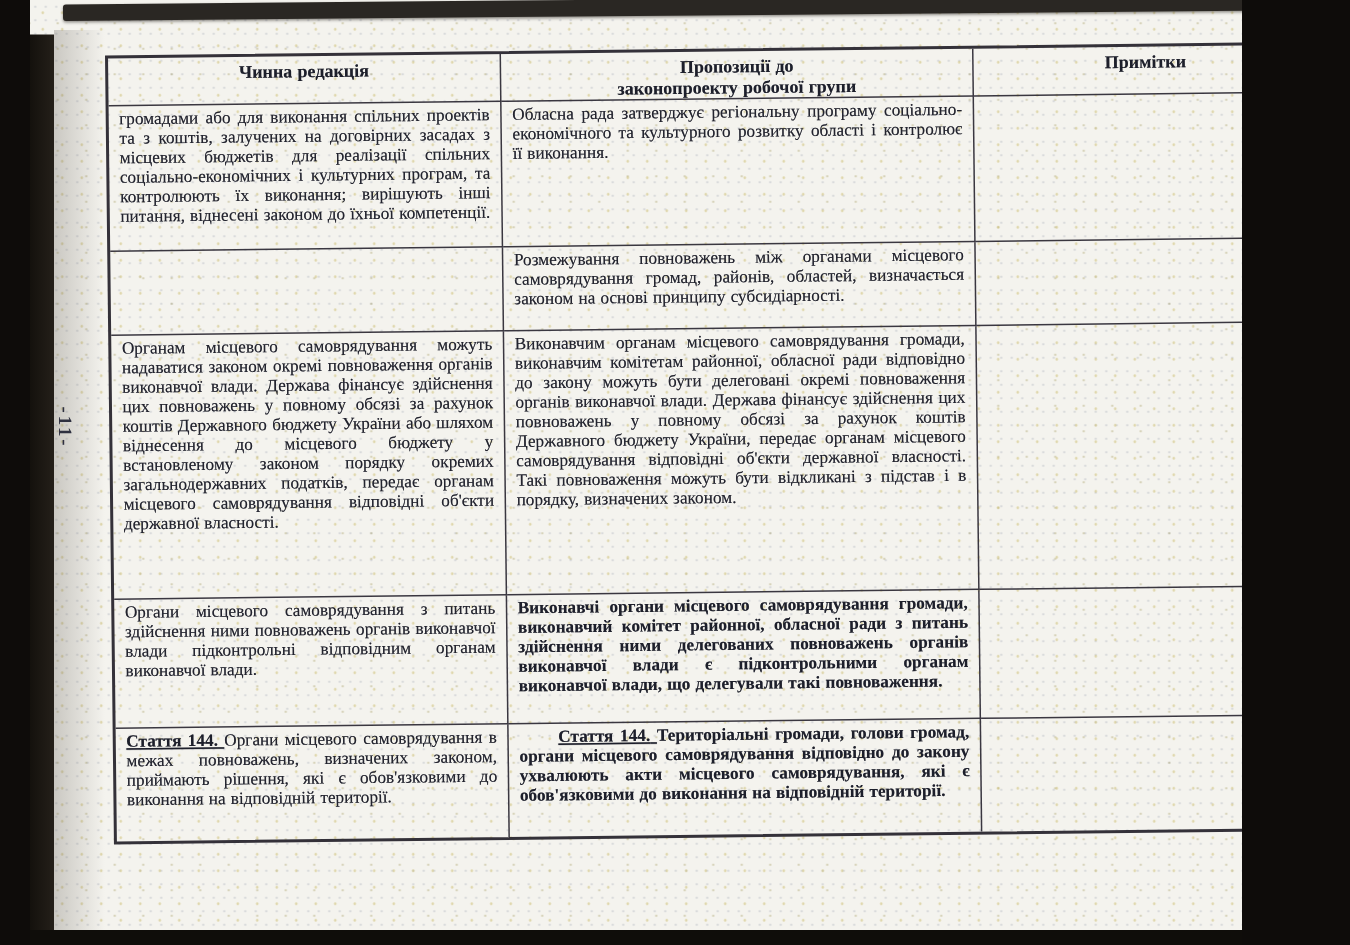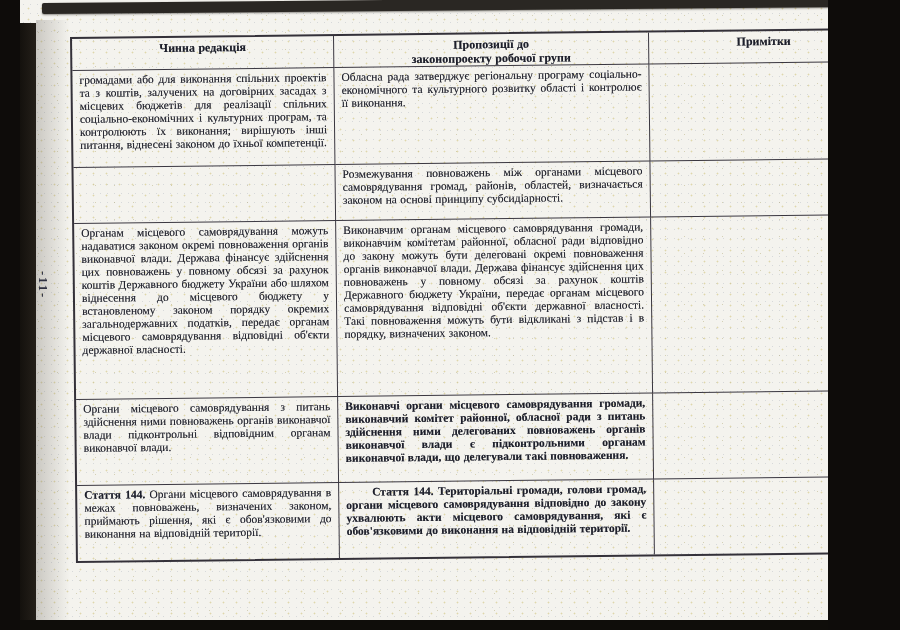--- a/index.html
+++ b/index.html
@@ -40,21 +40,21 @@
   .cell{box-sizing:border-box;border-right:1.5px solid #3a3740;
     border-bottom:1.5px solid #3a3740;padding:3px 7px 2px 7px;
     font-size:11.5px;line-height:13px;text-align:justify;color:#23242f;
     word-spacing:0.5px;overflow:hidden;
     text-shadow:0 0 0.4px rgba(35,36,47,0.55);}
   .last-col{border-right:none;}
   .last-row{border-bottom:none;}
   .header-cell{font-weight:bold;text-align:center;font-size:12px;
     line-height:13.5px;white-space:pre-line;padding-top:4px;color:#1d1f2b;}
   .bold-cell{font-weight:bold;color:#1d1f2b;}
-  .lead{font-weight:bold;color:#1d1f2b;}
+  .lead{font-weight:bold;color:#1d1f2b;text-decoration:underline;}
   .lead::after{content:" ";}
   .indent{text-indent:26px;}
 </style>
 </head>
 <body>
 
 <div class="scan">
 
   <div class="edge-top"></div>
   <div class="shade-left"></div>

